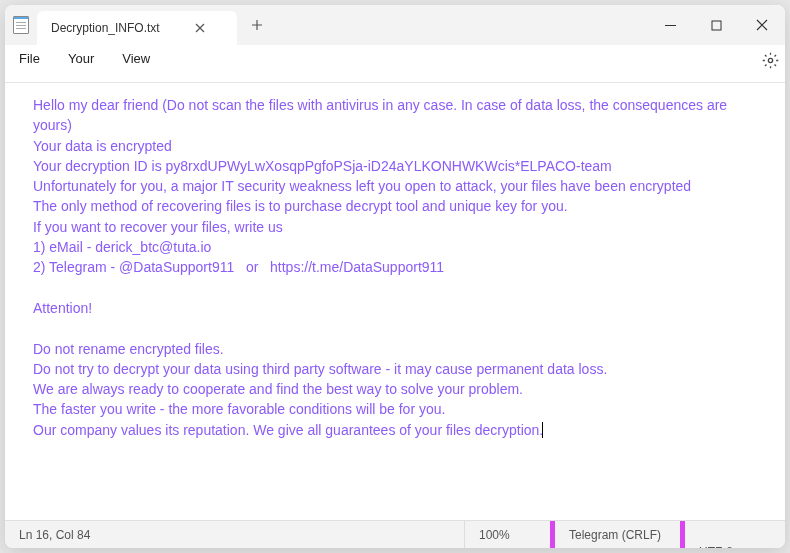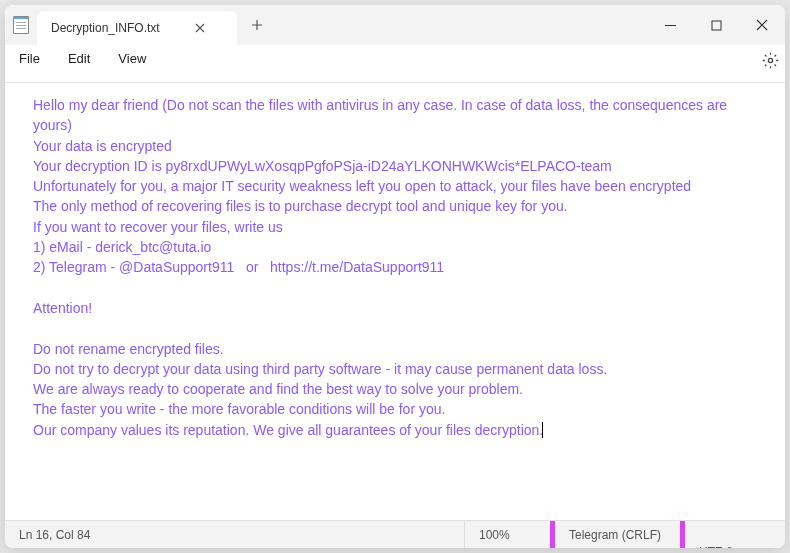--- a/index.html
+++ b/index.html
@@ -222,21 +222,21 @@
       <div class="win-btn close">
         <svg viewBox="0 0 12 12">
             <path d="M1 1 L11 11 M11 1 L1 11" stroke="currentColor" stroke-width="1.2"></path>
           </svg>
       </div>
     </div>
   </div>
 
   <div class="menubar">
     <div class="menu-item">File</div>
-    <div class="menu-item">Edit</div>
+    <div class="menu-item">Your</div>
     <div class="menu-item">View</div>
     <div class="menu-spacer"></div>
     <div class="settings-btn">
       <svg width="17" height="17" viewBox="0 0 24 24" fill="none" stroke="currentColor" stroke-width="1.8">
         <circle cx="12" cy="12" r="3"></circle>
         <path d="M12 1v3m0 16v3M4.2 4.2l2.1 2.1m11.4 11.4l2.1 2.1M1 12h3m16 0h3M4.2 19.8l2.1-2.1m11.4-11.4l2.1-2.1"></path>
       </svg>
     </div>
   </div>
 

